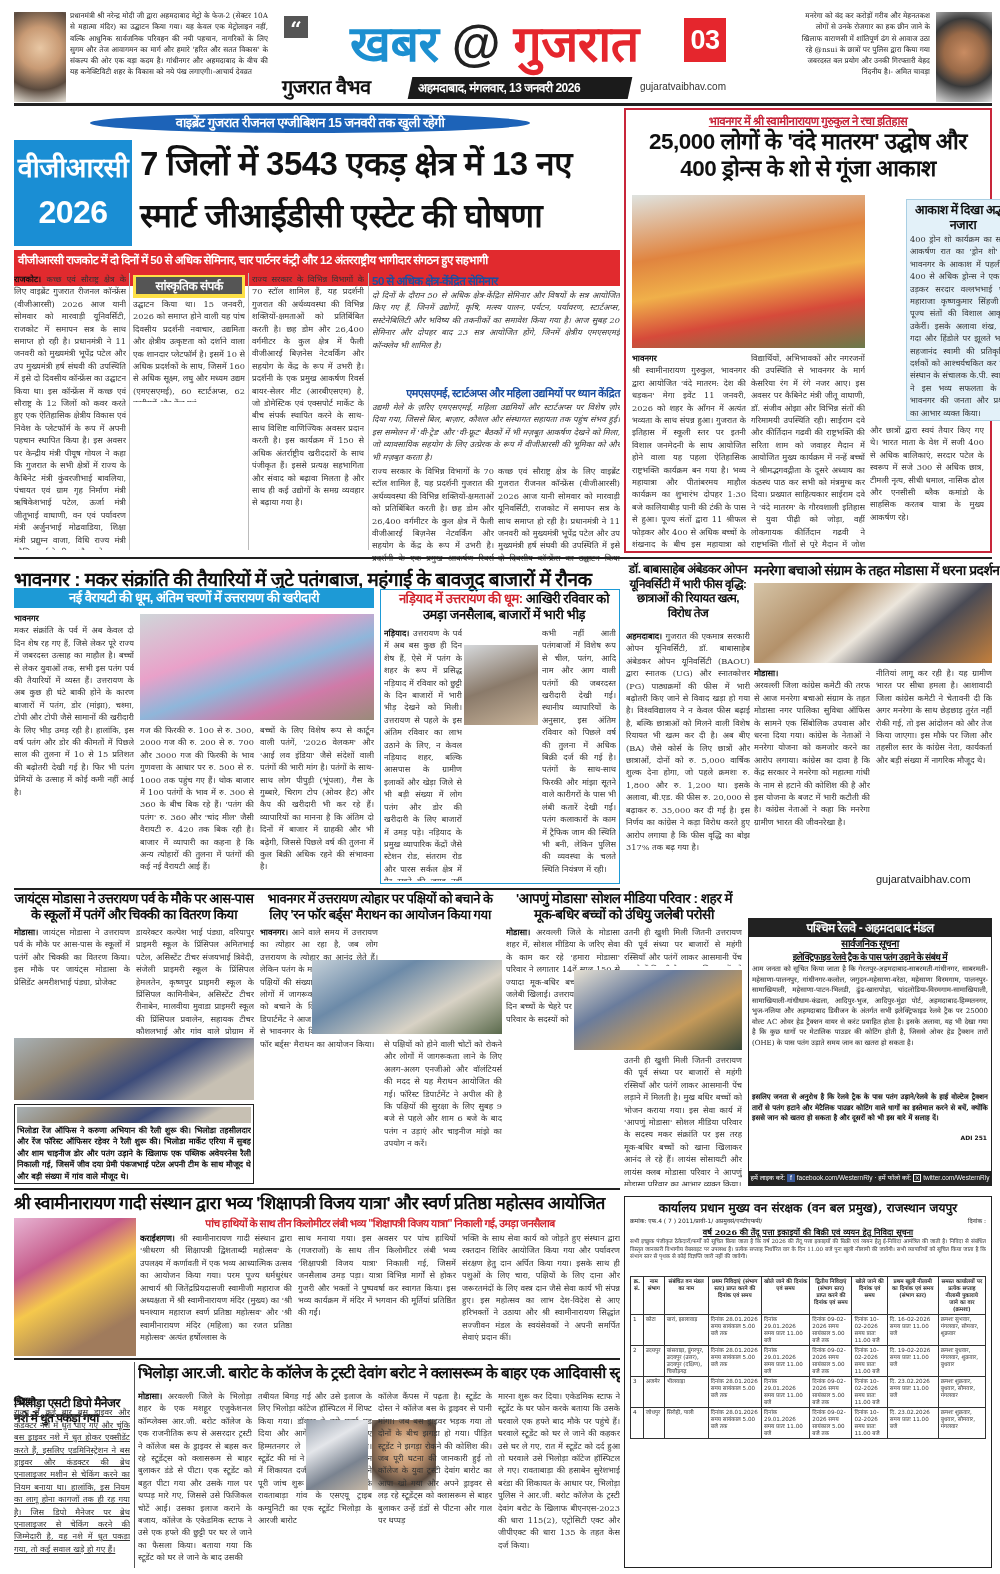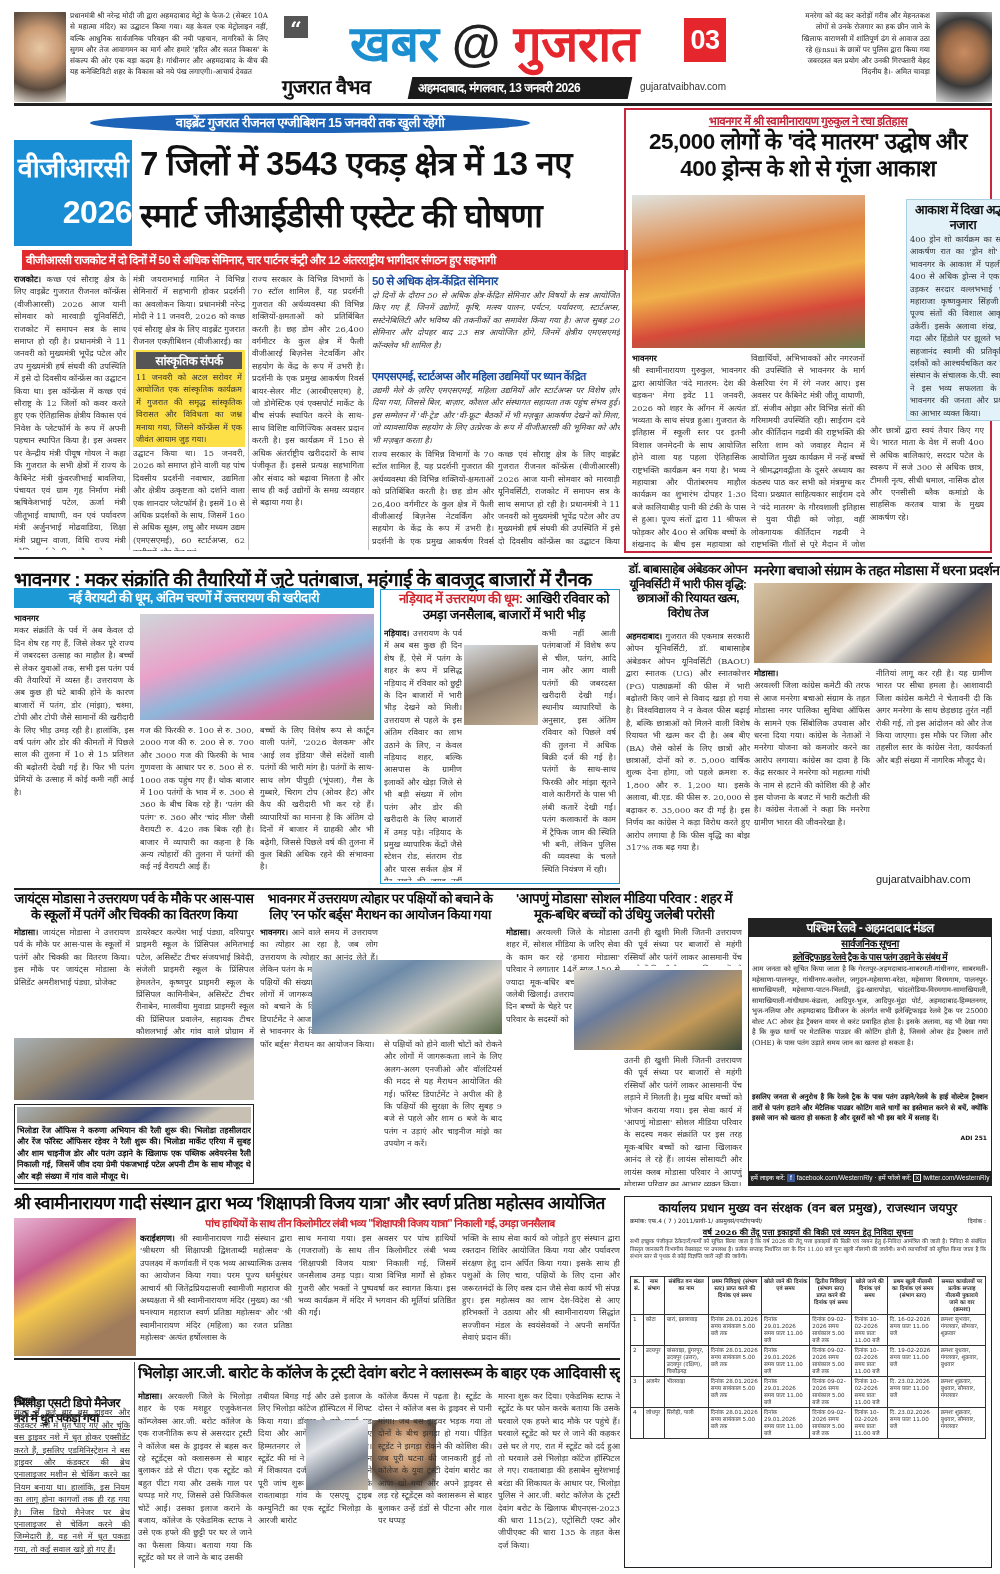--- a/index.html
+++ b/index.html
@@ -38,45 +38,43 @@
 <div class="abs cond" style="left:418px;top:79px;font-size:12px;color:#fff;line-height:18px;">अहमदाबाद, मंगलवार, 13 जनवरी 2026</div>
 <div class="abs" style="left:640px;top:81px;font-size:10px;color:#333;font-family:'Liberation Sans',sans-serif;">gujaratvaibhav.com</div>
 <div class="abs body-text" style="left:798px;top:10px;width:132px;height:94px;font-size:7.3px;line-height:11.3px;color:#222;text-align:right;">मनरेगा को बंद कर करोड़ों गरीब और मेहनतकश लोगों से उनके रोजगार का हक छीन जाने के खिलाफ वाराणसी में शांतिपूर्ण ढंग से आवाज उठा रहे @nsui के छात्रों पर पुलिस द्वारा किया गया जबरदस्त बल प्रयोग और उनकी गिरफ्तारी बेहद निंदनीय है।- अमित चावड़ा</div>
 <div class="abs photo portrait" style="left:936px;top:12px;width:56px;height:90px;background:radial-gradient(circle at 50% 45%, #c98c62 0%, #9a6a48 35%, #3a3a3a 60%, #e2e2e2 100%);"></div>
 <div class="abs hsep" style="left:14px;top:103px;width:978px;height:3px;"></div>
 
 <div class="abs" style="left:90px;top:113px;width:440px;height:20px;background:#1d63b8;border-radius:50%/50%;"></div>
 <div class="abs cond" style="left:90px;top:113px;width:440px;height:20px;text-align:center;color:#fff;font-size:13px;line-height:20px;">वाइब्रेंट गुजरात रीजनल एग्जीबिशन 15 जनवरी तक खुली रहेगी</div>
 <div class="abs" style="left:14px;top:140px;width:118px;height:106px;background:#1a8ed4;">
   <div class="cond" style="color:#fff;font-size:27px;text-align:center;line-height:44px;margin-top:6px;">वीजीआरसी</div>
-  <div class="cond" style="color:#fff;font-size:32px;text-align:right;line-height:44px;">2026</div>
+  <div class="cond" style="color:#fff;font-size:32px;text-align:center;line-height:44px;">2026</div>
 </div>
 <div class="abs cond" style="left:140px;top:138px;width:480px;font-size:33px;line-height:52px;color:#111;">7 जिलों में 3543 एकड़ क्षेत्र में 13 नए स्मार्ट जीआईडीसी एस्टेट की घोषणा</div>
-<div class="abs cond" style="left:14px;top:250px;width:606px;height:20px;background:#e12a2e;color:#fff;font-size:11.5px;line-height:20px;padding-left:4px;white-space:nowrap;overflow:hidden;margin-left:8px;">वीजीआरसी राजकोट में दो दिनों में 50 से अधिक सेमिनार, चार पार्टनर कंट्री और 12 अंतरराष्ट्रीय भागीदार संगठन हुए सहभागी</div>
+<div class="abs cond" style="left:14px;top:250px;width:606px;height:36px;background:#e12a2e;color:#fff;font-size:11.5px;line-height:20px;padding-left:4px;white-space:nowrap;overflow:hidden;">वीजीआरसी राजकोट में दो दिनों में 50 से अधिक सेमिनार, चार पार्टनर कंट्री और 12 अंतरराष्ट्रीय भागीदार संगठन हुए सहभागी</div>
 
 <div class="abs body-text" style="left:14px;top:273px;width:112px;height:277px;">
   <b style="color:#111;">राजकोट।</b>
   <span>कच्छ एवं सौराष्ट्र क्षेत्र के लिए वाइब्रेंट गुजरात रीजनल कॉन्फ्रेंस (वीजीआरसी) 2026 आज यानी सोमवार को मारवाड़ी यूनिवर्सिटी, राजकोट में समापन सत्र के साथ समाप्त हो रही है। प्रधानमंत्री ने 11 जनवरी को मुख्यमंत्री भूपेंद्र पटेल और उप मुख्यमंत्री हर्ष संघवी की उपस्थिति में इसे दो दिवसीय कॉन्फ्रेंस का उद्घाटन किया था। इस कॉन्फ्रेंस में कच्छ एवं सौराष्ट्र के 12 जिलों को कवर करते हुए एक ऐतिहासिक क्षेत्रीय विकास एवं निवेश के प्लेटफॉर्म के रूप में अपनी पहचान स्थापित किया है। इस अवसर पर केन्द्रीय मंत्री पीयूष गोयल ने कहा कि गुजरात के सभी क्षेत्रों में राज्य के कैबिनेट मंत्री कुंवरजीभाई बावलिया, पंचायत एवं ग्राम गृह निर्माण मंत्री ऋषिकेशभाई पटेल, ऊर्जा मंत्री जीतूभाई वाघाणी, वन एवं पर्यावरण मंत्री अर्जुनभाई मोढवाडिया, शिक्षा मंत्री प्रद्युम्न वाजा, विधि राज्य मंत्री कौशिकभाई वेकरिया और उद्योग राज्य</span>
 </div>
 <div class="vsep" style="left:129px;top:273px;height:277px;"></div>
 <div class="abs" style="left:133px;top:273px;width:112px;height:277px;">
-  <div class="body-text" style="height:75px;">मंत्री जयरामभाई गामित ने विभिन्न सेमिनारों में सहभागी होकर प्रदर्शनी का अवलोकन किया। प्रधानमंत्री नरेन्द्र मोदी ने 11 जनवरी, 2026 को कच्छ एवं सौराष्ट्र क्षेत्र के लिए वाइब्रेंट गुजरात रीजनल एक्ज़ीबिशन (वीजीआरई) का</div>
   <div style="background:#fde047;margin-top:2px;padding:2px 3px;">
     <div class="cond" style="font-size:12px;text-align:center;background:#555;color:#fff;margin-bottom:2px;">सांस्कृतिक संपर्क</div>
-    <div class="body-text" style="height:74px;">11 जनवरी को अटल सरोवर में आयोजित एक सांस्कृतिक कार्यक्रम में गुजरात की समृद्ध सांस्कृतिक विरासत और विविधता का जश्न मनाया गया, जिसने कॉन्फ्रेंस में एक जीवंत आयाम जुड़ गया।</div>
   </div>
   <div class="body-text" style="height:104px;">उद्घाटन किया था। 15 जनवरी, 2026 को समाप्त होने वाली यह पांच दिवसीय प्रदर्शनी नवाचार, उद्यमिता और क्षेत्रीय उत्कृष्टता को दर्शाने वाला एक शानदार प्लेटफॉर्म है। इसमें 10 से अधिक प्रदर्शकों के साथ, जिसमें 160 से अधिक सूक्ष्म, लघु और मध्यम उद्यम (एमएसएमई), 60 स्टार्टअप्स, 62 कारीगरों और केंद्र एवं</div>
 </div>
 <div class="vsep" style="left:248px;top:273px;height:277px;"></div>
 <div class="abs body-text" style="left:252px;top:273px;width:112px;height:277px;">राज्य सरकार के विभिन्न विभागों के 70 स्टॉल शामिल हैं, यह प्रदर्शनी गुजरात की अर्थव्यवस्था की विभिन्न शक्तियों-क्षमताओं को प्रतिबिंबित करती है। छह डोम और 26,400 वर्गमीटर के कुल क्षेत्र में फैली वीजीआरई बिज़नेस नेटवर्किंग और सहयोग के केंद्र के रूप में उभरी है। प्रदर्शनी के एक प्रमुख आकर्षण रिवर्स बायर-सेलर मीट (आरबीएसएम) है, जो डोमेस्टिक एवं एक्सपोर्ट मार्केट के बीच संपर्क स्थापित करने के साथ-साथ विशिष्ट वाणिज्यिक अवसर प्रदान करती है। इस कार्यक्रम में 150 से अधिक अंतर्राष्ट्रीय खरीददारों के साथ पंजीकृत हैं। इससे प्रत्यक्ष सहभागिता और संवाद को बढ़ावा मिलता है और साथ ही कई उद्योगों के समग्र व्यवहार से बढ़ाया गया है।</div>
 <div class="vsep" style="left:368px;top:273px;height:277px;"></div>
 <div class="abs" style="left:372px;top:273px;width:248px;height:277px;">
   <div class="cond" style="color:#1d4fa0;font-size:11.5px;line-height:16px;">50 से अधिक क्षेत्र-केंद्रित सेमिनार</div>
   <div class="body-text" style="font-style:italic;height:72px;">दो दिनों के दौरान 50 से अधिक क्षेत्र-केंद्रित सेमिनार और विषयों के सत्र आयोजित किए गए हैं, जिनमें उद्योगों, कृषि, मत्स्य पालन, पर्यटन, पर्यावरण, स्टार्टअप्स, सस्टेनेबिलिटी और भविष्य की तकनीकों का समावेश किया गया है। आज सुबह 20 सेमिनार और दोपहर बाद 23 सत्र आयोजित होंगे, जिनमें क्षेत्रीय एमएसएमई कॉन्क्लेव भी शामिल है।</div>
-  <div class="cond" style="color:#1d4fa0;font-size:11px;line-height:16px;margin-top:7px;">एमएसएमई, स्टार्टअप्स और महिला उद्यमियों पर ध्यान केंद्रित</div>
+  <div class="cond" style="color:#1d4fa0;font-size:11px;line-height:16px;margin-top:24px;text-align:right;">एमएसएमई, स्टार्टअप्स और महिला उद्यमियों पर ध्यान केंद्रित</div>
   <div class="body-text" style="font-style:italic;height:60px;">उद्यमी मेले के ज़रिए एमएसएमई, महिला उद्यमियों और स्टार्टअप्स पर विशेष ज़ोर दिया गया, जिससे बिल, बाज़ार, कौशल और संस्थागत सहायता तक पहुंच संभव हुई। इस सम्मेलन में 'वी-ट्रेड' और 'वी-फ्रूट' बैठकों में भी मज़बूत आकर्षण देखने को मिला, जो व्यावसायिक सहयोग के लिए उत्प्रेरक के रूप में वीजीआरसी की भूमिका को और भी मज़बूत करता है।</div>
   <div style="display:flex;gap:4px;margin-top:4px;">
     <div class="body-text" style="width:122px;height:100px;">राज्य सरकार के विभिन्न विभागों के 70 स्टॉल शामिल हैं, यह प्रदर्शनी गुजरात की अर्थव्यवस्था की विभिन्न शक्तियों-क्षमताओं को प्रतिबिंबित करती है। छह डोम और 26,400 वर्गमीटर के कुल क्षेत्र में फैली वीजीआरई बिज़नेस नेटवर्किंग और सहयोग के केंद्र के रूप में उभरी है। प्रदर्शनी के एक प्रमुख आकर्षण रिवर्स बायर-सेलर मीट (आरबीएसएम) है, जो डोमेस्टिक एवं एक्सपोर्ट मार्केट के बीच संपर्क स्थापित करने के साथ-साथ विशिष्ट वाणिज्यिक अवसर प्रदान करती है। इस कार्यक्रम में 150 से अधिक अंतर्राष्ट्रीय खरीददारों के साथ पंजीकृत हैं। इससे प्रत्यक्ष सहभागिता और संवाद को बढ़ावा मिलता है और साथ ही कई उद्योगों के समग्र व्यवहार से बढ़ाया गया है।</div>
     <div class="body-text" style="width:122px;height:100px;">कच्छ एवं सौराष्ट्र क्षेत्र के लिए वाइब्रेंट गुजरात रीजनल कॉन्फ्रेंस (वीजीआरसी) 2026 आज यानी सोमवार को मारवाड़ी यूनिवर्सिटी, राजकोट में समापन सत्र के साथ समाप्त हो रही है। प्रधानमंत्री ने 11 जनवरी को मुख्यमंत्री भूपेंद्र पटेल और उप मुख्यमंत्री हर्ष संघवी की उपस्थिति में इसे दो दिवसीय कॉन्फ्रेंस का उद्घाटन किया था। इस कॉन्फ्रेंस में कच्छ एवं सौराष्ट्र के 12 जिलों को कवर करते हुए एक ऐतिहासिक क्षेत्रीय विकास एवं निवेश के प्लेटफॉर्म के रूप में अपनी पहचान स्थापित किया है। इस अवसर पर केन्द्रीय मंत्री पीयूष गोयल ने कहा कि गुजरात के सभी क्षेत्रों में राज्य के कैबिनेट मंत्री कुंवरजीभाई बावलिया, पंचायत एवं ग्राम गृह निर्माण मंत्री ऋषिकेशभाई पटेल, ऊर्जा मंत्री जीतूभाई वाघाणी, वन एवं पर्यावरण मंत्री अर्जुनभाई मोढवाडिया, शिक्षा मंत्री प्रद्युम्न वाजा, विधि राज्य मंत्री कौशिकभाई वेकरिया और उद्योग राज्य</div>
   </div>
 </div>
 
 <div class="abs" style="left:624px;top:108px;width:368px;height:445px;border:2px solid #c8263a;"></div>
 <div class="abs cond" style="left:628px;top:113px;width:360px;text-align:center;color:#c8263a;font-size:11.5px;text-decoration:underline;">भावनगर में श्री स्वामीनारायण गुरुकुल ने रचा इतिहास</div>
 <div class="abs cond" style="left:630px;top:128px;width:356px;text-align:center;font-size:22.5px;line-height:27px;color:#111;">25,000 लोगों के 'वंदे मातरम' उद्घोष और 400 ड्रोन्स के शो से गूंजा आकाश</div>

